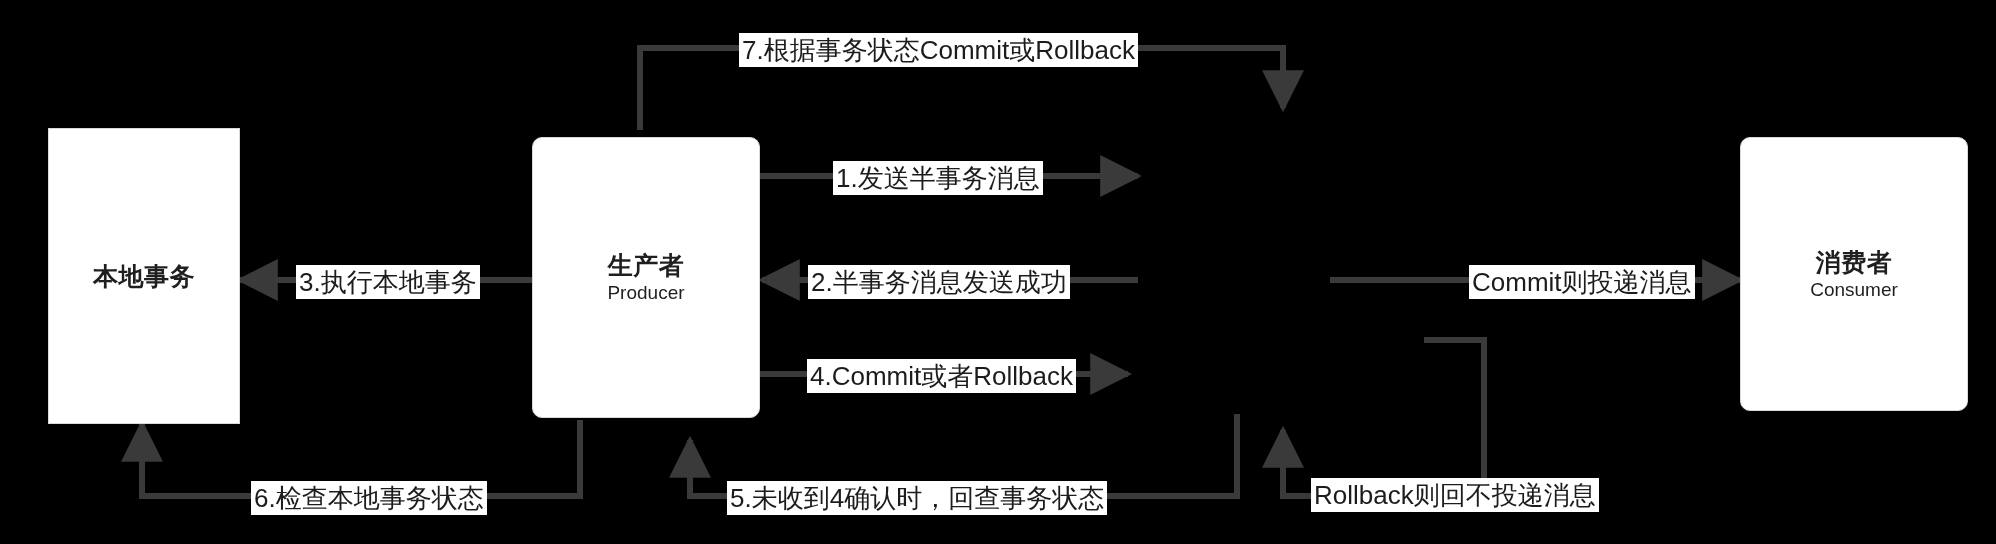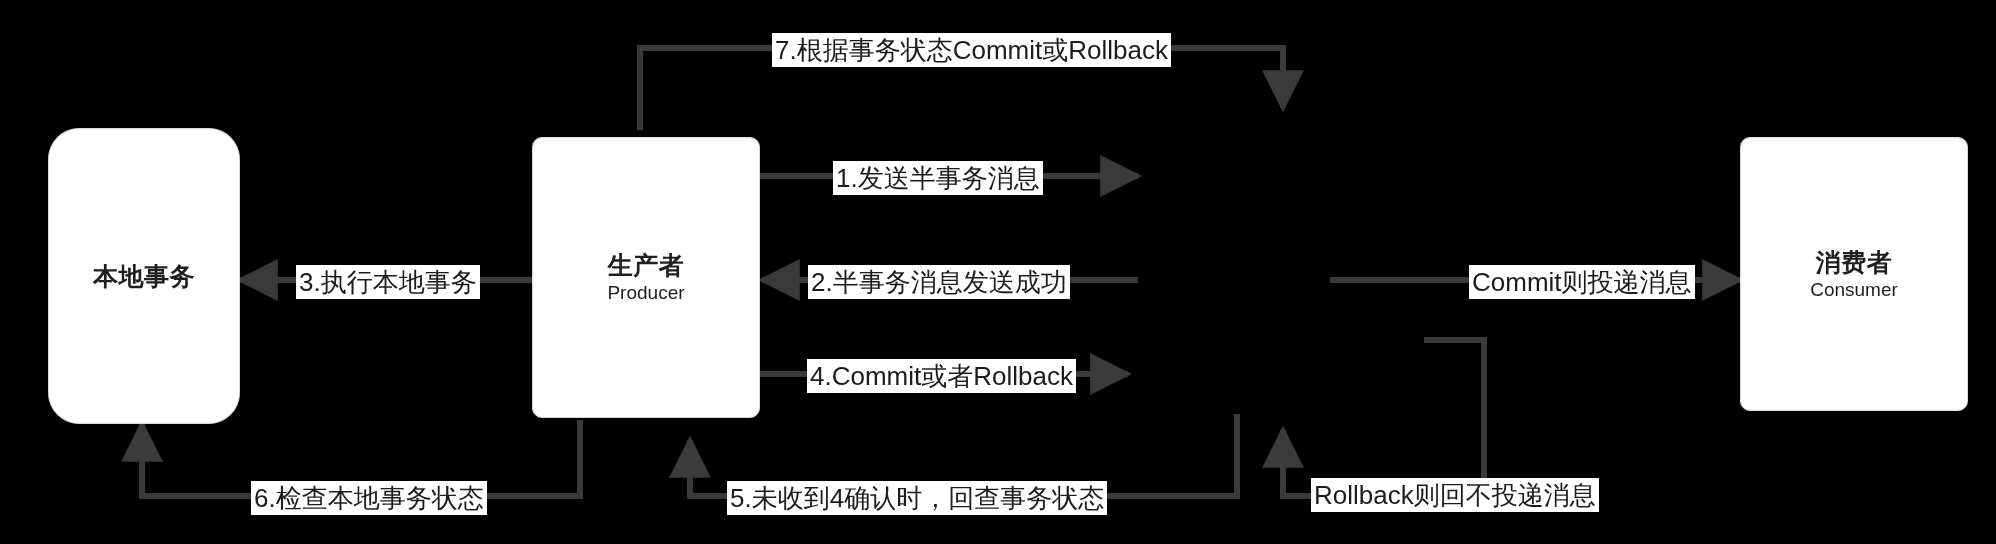--- a/index.html
+++ b/index.html
@@ -44,35 +44,35 @@
       <path d="M1237,414 L1237,496 L690,496 L690,440"></path>
 
       <path d="M580,420 L580,496 L142,496 L142,424"></path>
 
       <path d="M1330,280 L1740,280"></path>
 
       <path d="M1424,340 L1484,340 L1484,496 L1283,496 L1283,430"></path>
     </g>
   </svg>
 
-  <div class="node sq" style="left:48px;top:128px;width:192px;height:296px;border-radius:31px;">
+  <div class="node sq" style="left:48px;top:128px;width:192px;height:296px;">
     <div class="cn">本地事务</div>
   </div>
 
   <div class="node rd" style="left:532px;top:137px;width:228px;height:281px;">
     <div class="cn">生产者</div>
     <div class="en">Producer</div>
   </div>
 
   <div class="node rd" style="left:1740px;top:137px;width:228px;height:274px;">
     <div class="cn">消费者</div>
     <div class="en">Consumer</div>
   </div>
 
-  <div class="lbl" style="left:772px;top:33px;text-align:center;">7.根据事务状态Commit或Rollback</div>
+  <div class="lbl" style="left:739px;top:33px;text-align:center;">7.根据事务状态Commit或Rollback</div>
 
   <div class="lbl" style="left:833px;top:161px;">1.发送半事务消息</div>
 
   <div class="lbl" style="left:808px;top:265px;">2.半事务消息发送成功</div>
 
   <div class="lbl" style="left:296px;top:265px;">3.执行本地事务</div>
 
   <div class="lbl" style="left:807px;top:359px;">4.Commit或者Rollback</div>
 
   <div class="lbl" style="left:727px;top:481px;">5.未收到4确认时，回查事务状态</div>

